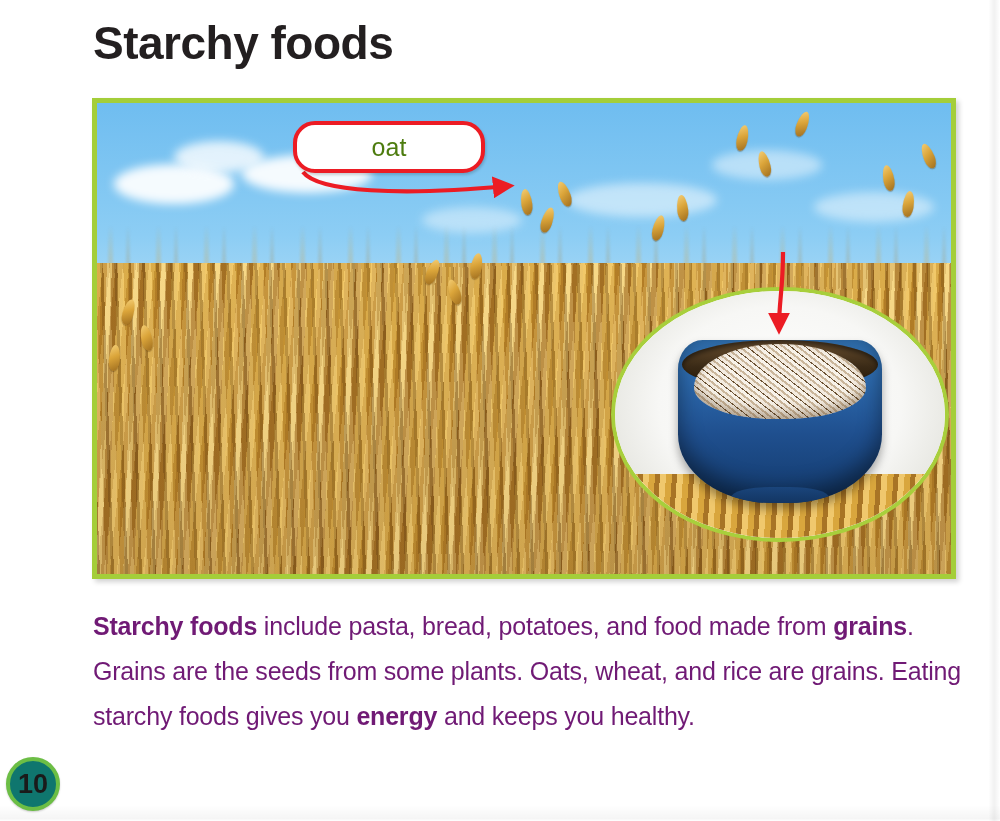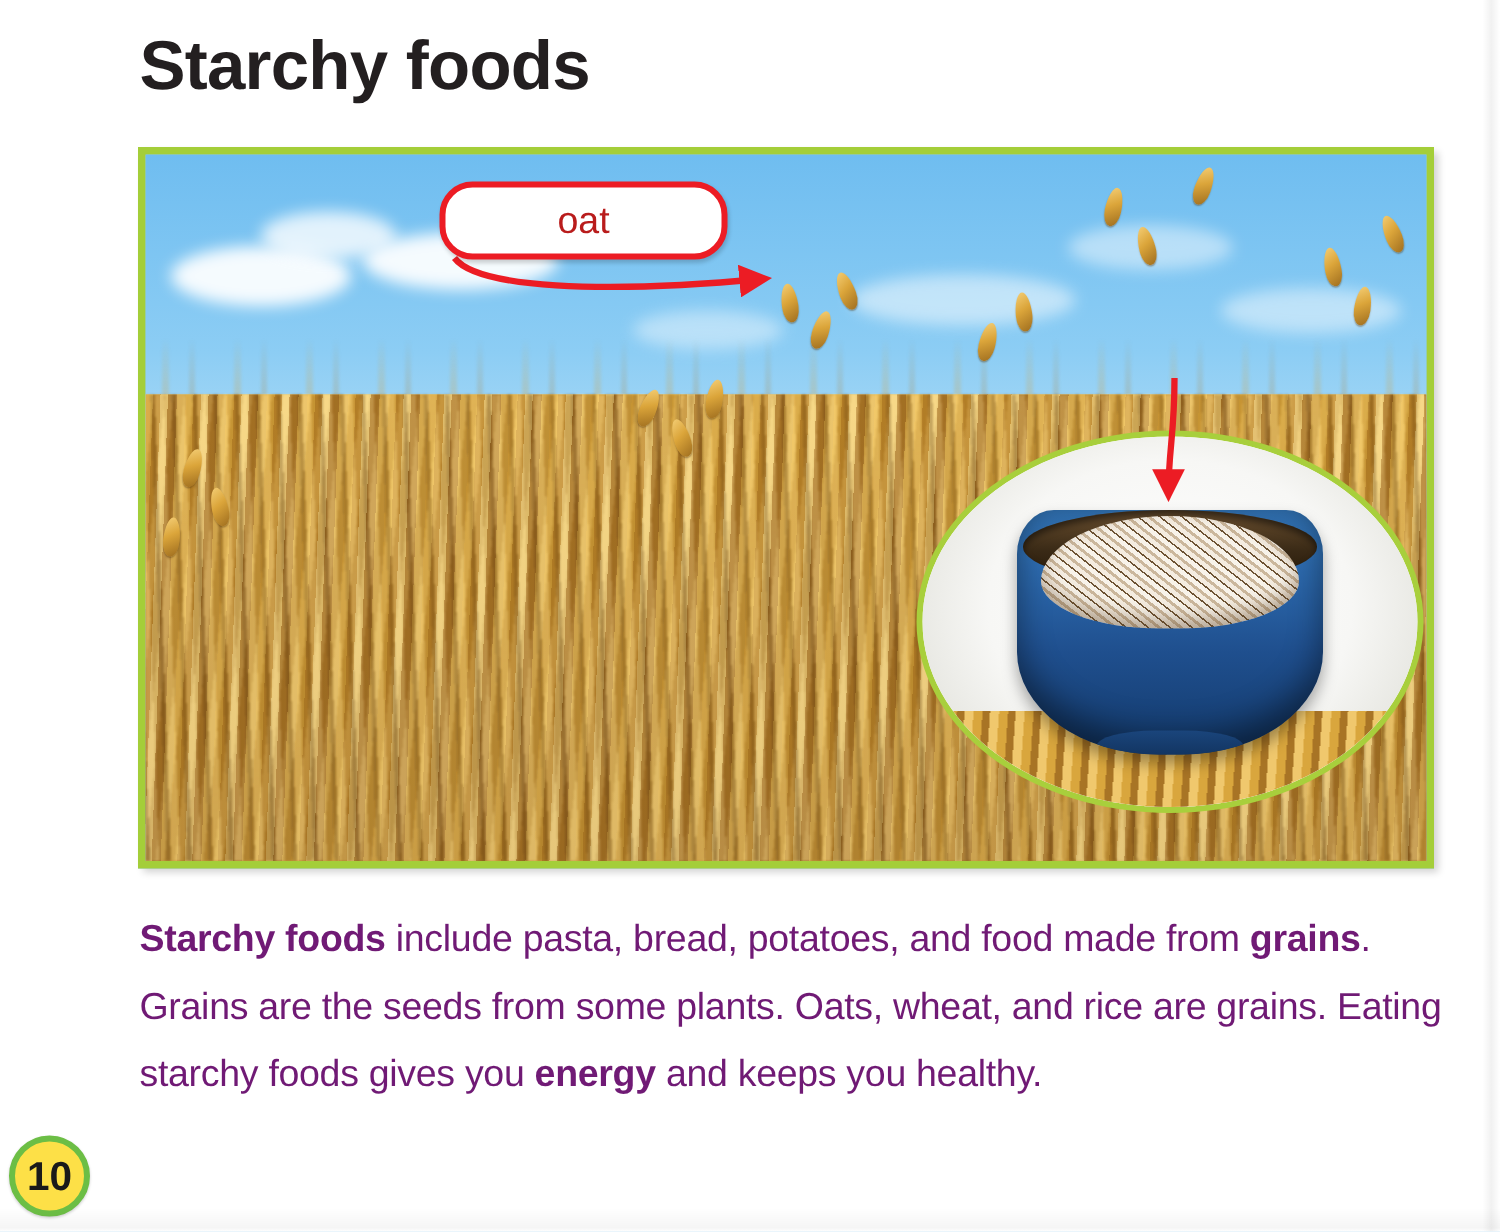--- a/index.html
+++ b/index.html
@@ -192,21 +192,21 @@
 
   
   .callout {
     position: absolute;
     background: #ffffff;
     border: 4px solid #ec1c24;
     border-radius: 22px;
     display: flex;
     align-items: center;
     justify-content: center;
-    color: #b91c1c;
+    color: #4d7c0f;
     font-size: 25px;
     font-weight: 400;
     z-index: 6;
     box-shadow: 1px 2px 3px rgba(0,0,0,0.18);
   }
   .callout.oat  { left: 293px; top: 121px; width: 192px; height: 52px; }
   .callout.oats { left: 688px; top: 201px; width: 192px; height: 50px; }
 
   
   .arrows { position: absolute; left: 0; top: 0; width: 1000px; height: 821px; z-index: 5; pointer-events: none; }
@@ -222,21 +222,21 @@
     letter-spacing: -0.2px;
   }
   .body-copy b { font-weight: 700; }
 
   
   .page-number {
     position: absolute;
     left: 6px; top: 757px;
     width: 54px; height: 54px;
     border-radius: 50%;
-    background: #fde047;
+    background: #0f766e;
     border: 4px solid #6cbe45;
     display: flex; align-items: center; justify-content: center;
     font-size: 27px; font-weight: 700; color: #1a1a1a;
     box-shadow: 0 1px 2px rgba(0,0,0,.2);
   }
 </style>
 </head>
 <body>
 
 <div class="page">

